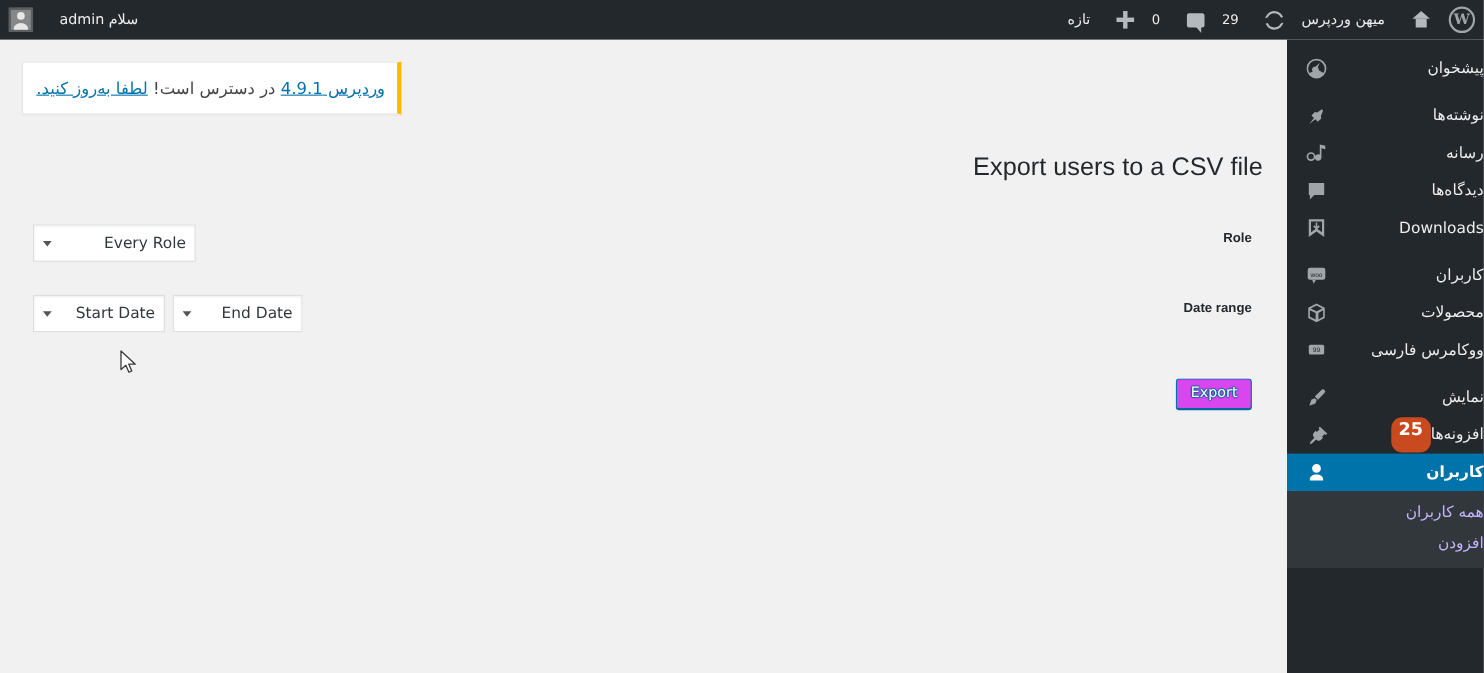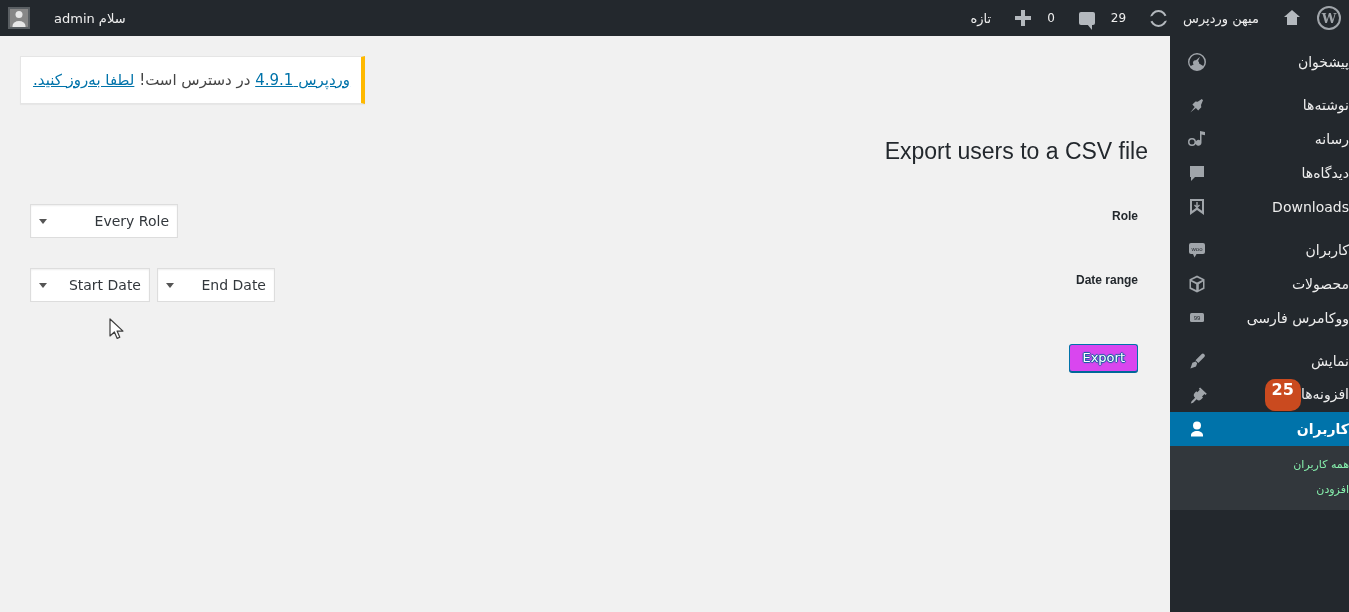--- a/index.html
+++ b/index.html
@@ -217,22 +217,22 @@
     line-height: 1.2;
     vertical-align: middle;
   }
   .submenu {
     background: #32373c;
     padding: 6px 0 8px;
   }
   .submenu-item {
     display: block;
     padding: 6px 0 6px 14px;
-    color: #86efac;
-    font-size: 11px;
+    color: #c4b5fd;
+    font-size: 14px;
     text-align: right;
     cursor: pointer;
     white-space: nowrap;
   }
 
   
   .mi-icon svg { width: 20px; height: 20px; display: block; fill: currentColor; }
 
   
   #wpcontent {

